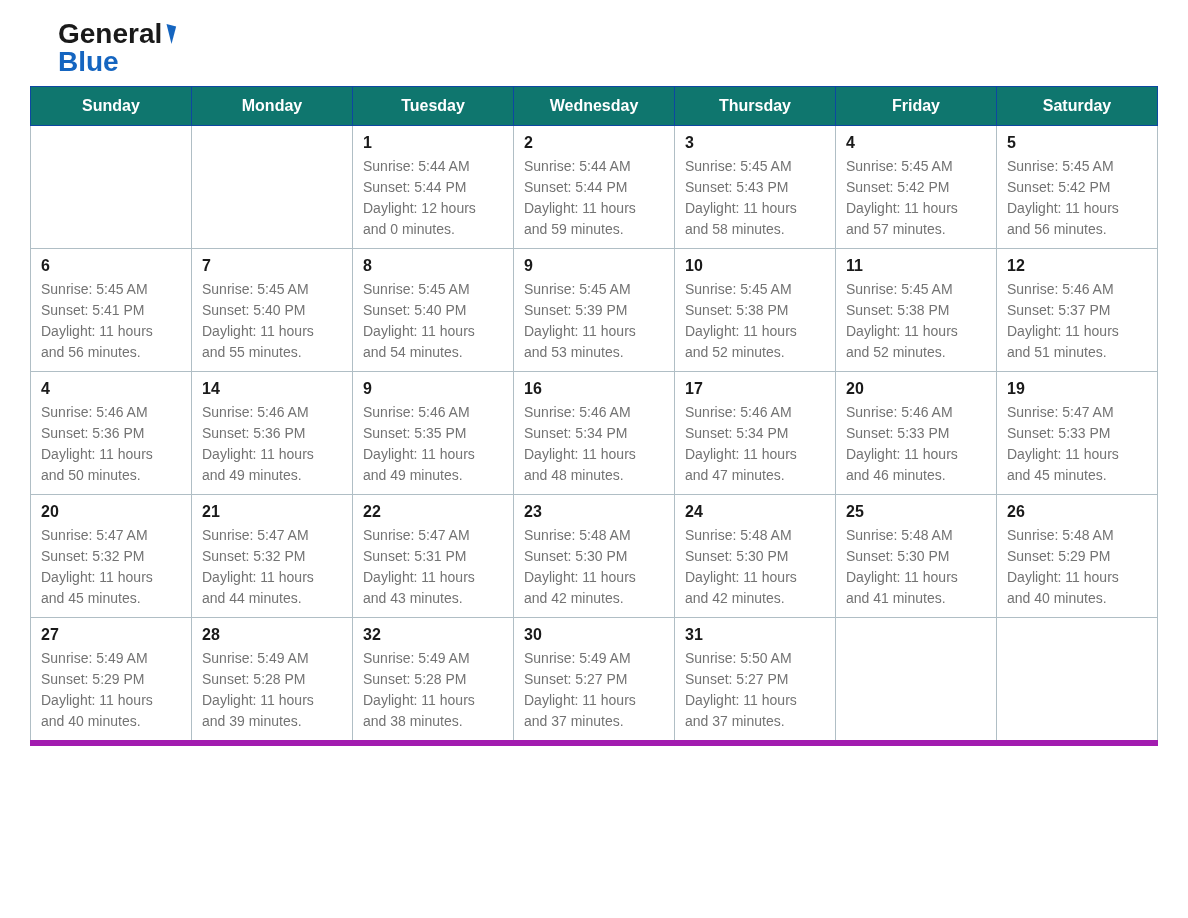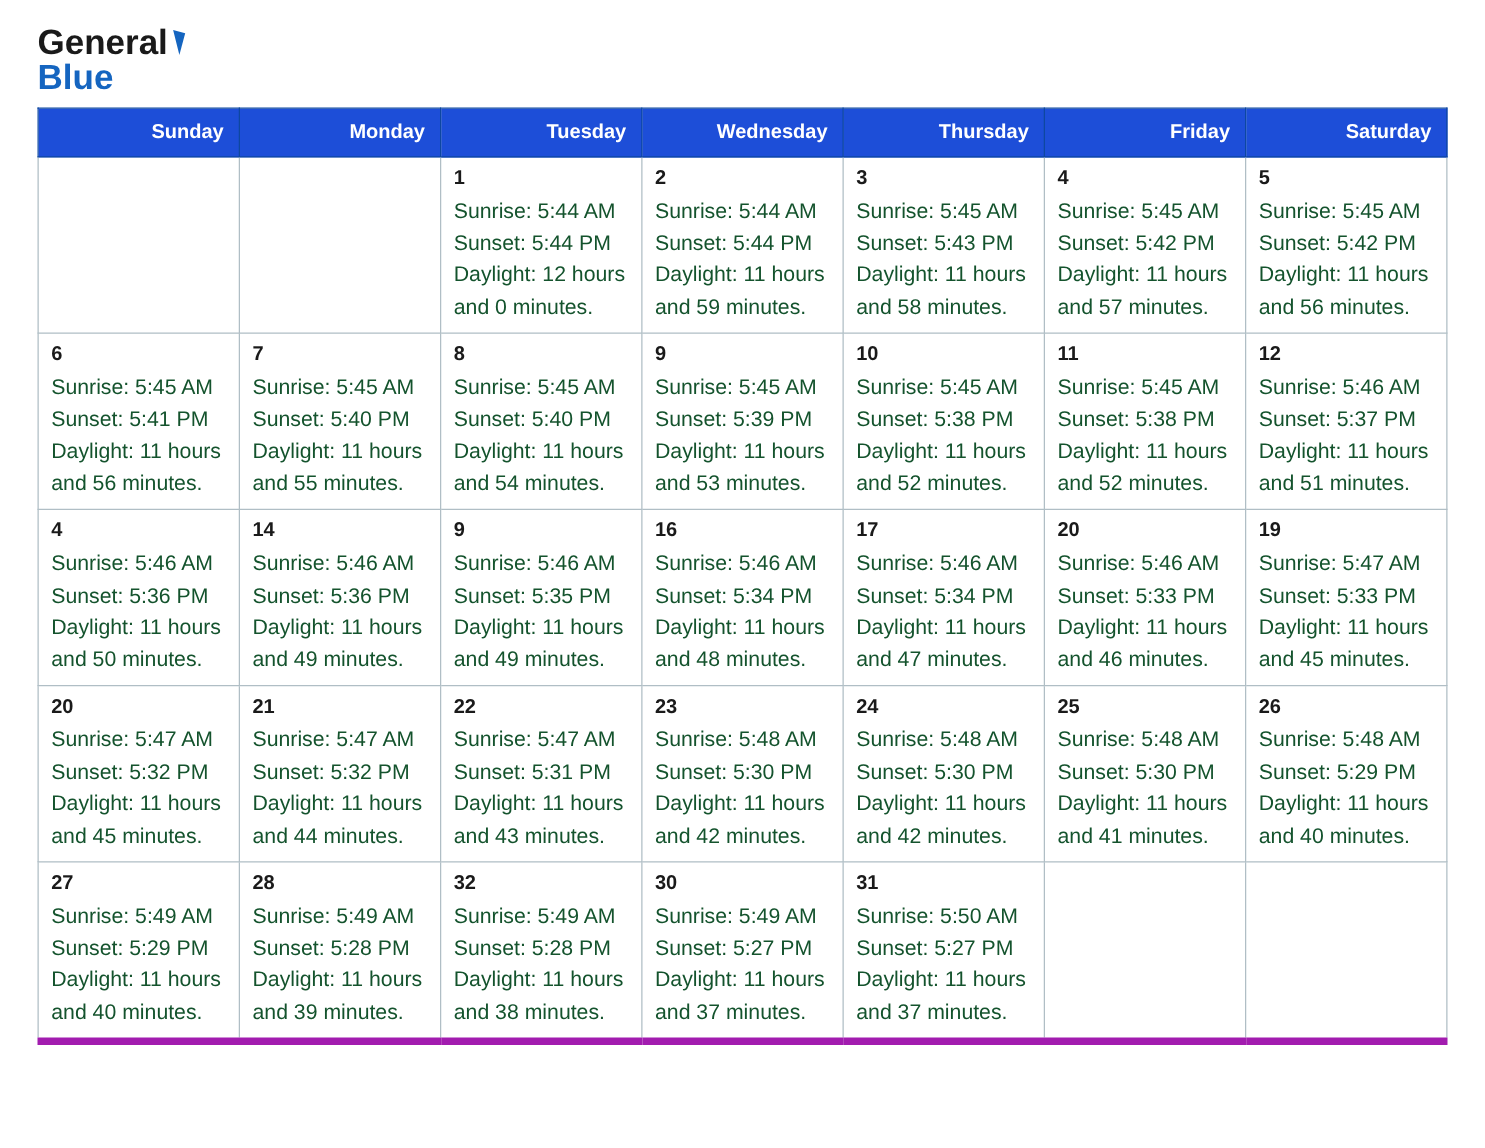--- a/index.html
+++ b/index.html
@@ -8,20 +8,21 @@
       background: #fff;
       width: 1188px;
       min-height: 918px;
       padding: 20px 30px;
     }
     .header {
       display: flex;
       justify-content: space-between;
       align-items: flex-end;
       margin-bottom: 10px;
+      margin-left: 28px;
     }
     .logo {
       display: flex;
       flex-direction: column;
       align-items: flex-start;
     }
     .logo-general {
       font-size: 28px;
       font-weight: bold;
       color: #1a1a1a;
@@ -61,47 +62,47 @@
       font-size: 20px;
       color: #333;
       margin-top: 4px;
     }
     .calendar {
       width: 100%;
       border-collapse: collapse;
       margin-top: 10px;
     }
     .calendar thead tr th {
-      background-color: #1d4ed8;
+      background-color: #0f766e;
       color: #fff;
       font-size: 16px;
       font-weight: bold;
       padding: 10px 12px;
-      text-align: right;
+      text-align: center;
       border: 1px solid #0d47a1;
     }
     .calendar tbody tr td {
       vertical-align: top;
       padding: 8px 10px;
       border: 1px solid #b0bec5;
       width: 14.28%;
       min-height: 100px;
       font-size: 13px;
       color: #333;
     }
     .day-number {
       font-size: 16px;
       font-weight: bold;
       color: #1a1a1a;
       display: block;
       margin-bottom: 4px;
     }
     .day-info {
-      font-size: 17px;
-      color: #14532d;
+      font-size: 14px;
+      color: #737373;
       line-height: 1.5;
     }
     .empty-cell {
       background: #fff;
     }
     .calendar tbody tr:last-child td {
       border-bottom: 6px solid #a21caf;
     }
     .calendar tbody tr td:first-child .day-number {
       color: #1a1a1a;

